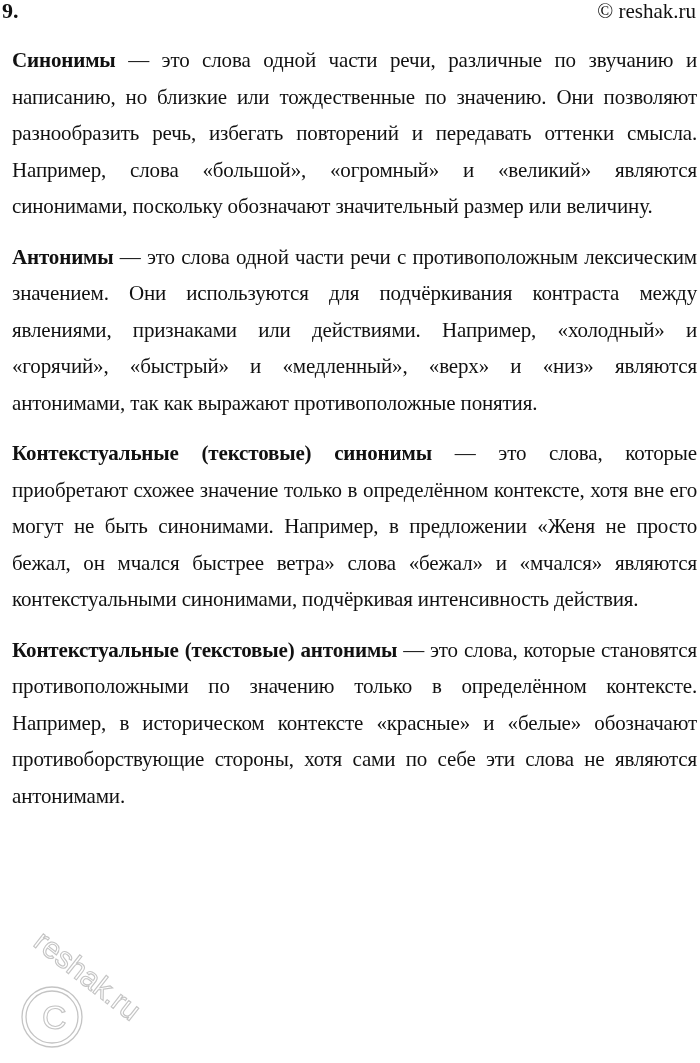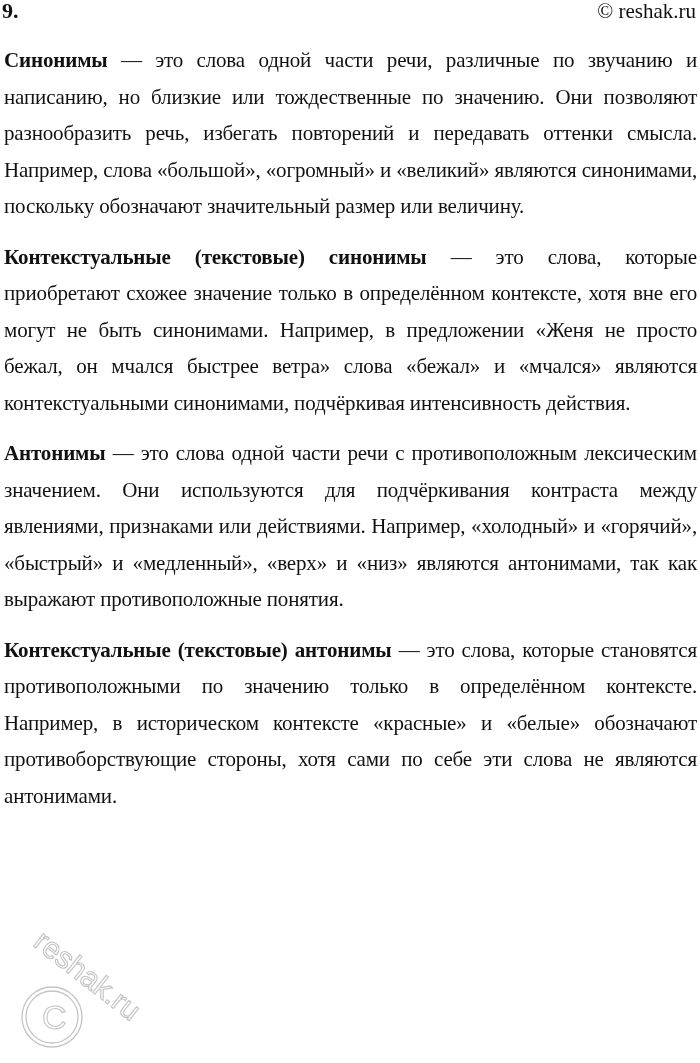--- a/index.html
+++ b/index.html
@@ -37,21 +37,21 @@
       font-size: 21px;
       line-height: 26px;
     }
     .content {
       position: absolute;
       left: 4px;
       right: 3px;
       top: 42px;
     }
     .para {
-      margin: 0 0 14px 0;
+      margin: 0 0 14px 8px;
       font-size: 21px;
       line-height: 36.5px;
       text-align: justify;
       letter-spacing: -0.15px;
     }
     .term {
       font-weight: bold;
     }
     .watermark {
       position: absolute;
@@ -70,23 +70,23 @@
 <body>
 
 <div class="header">
   <span class="task-number">9.</span>
   <span class="copyright">© reshak.ru</span>
 </div>
 
 <div class="content">
   <p class="para"><span class="term">Синонимы</span><span> — это слова одной части речи, различные по звучанию и написанию, но близкие или тождественные по значению. Они позволяют разнообразить речь, избегать повторений и передавать оттенки смысла. Например, слова «большой», «огромный» и «великий» являются синонимами, поскольку обозначают значительный размер или величину.</span></p>
 
+  <p class="para"><span class="term">Антонимы</span><span> — это слова одной части речи с противоположным лексическим значением. Они используются для подчёркивания контраста между явлениями, признаками или действиями. Например, «холодный» и «горячий», «быстрый» и «медленный», «верх» и «низ» являются антонимами, так как выражают противоположные понятия.</span></p>
+
   <p class="para"><span class="term">Контекстуальные (текстовые) синонимы</span><span> — это слова, которые приобретают схожее значение только в определённом контексте, хотя вне его могут не быть синонимами. Например, в предложении «Женя не просто бежал, он мчался быстрее ветра» слова «бежал» и «мчался» являются контекстуальными синонимами, подчёркивая интенсивность действия.</span></p>
-
-  <p class="para"><span class="term">Антонимы</span><span> — это слова одной части речи с противоположным лексическим значением. Они используются для подчёркивания контраста между явлениями, признаками или действиями. Например, «холодный» и «горячий», «быстрый» и «медленный», «верх» и «низ» являются антонимами, так как выражают противоположные понятия.</span></p>
 
   <p class="para"><span class="term">Контекстуальные (текстовые) антонимы</span><span> — это слова, которые становятся противоположными по значению только в определённом контексте. Например, в историческом контексте «красные» и «белые» обозначают противоборствующие стороны, хотя сами по себе эти слова не являются антонимами.</span></p>
 
 </div>
 
 <div class="watermark">
   <svg viewBox="0 0 160 160">
     <circle cx="48" cy="112" r="30" fill="none" stroke="#c4c4c4" stroke-width="1.3"></circle>
     <circle cx="48" cy="112" r="26" fill="none" stroke="#c4c4c4" stroke-width="1.3"></circle>
     <text x="38" y="124" font-size="34" fill="none" stroke="#c4c4c4" stroke-width="1.1" font-family="Liberation Sans, sans-serif">C</text>

